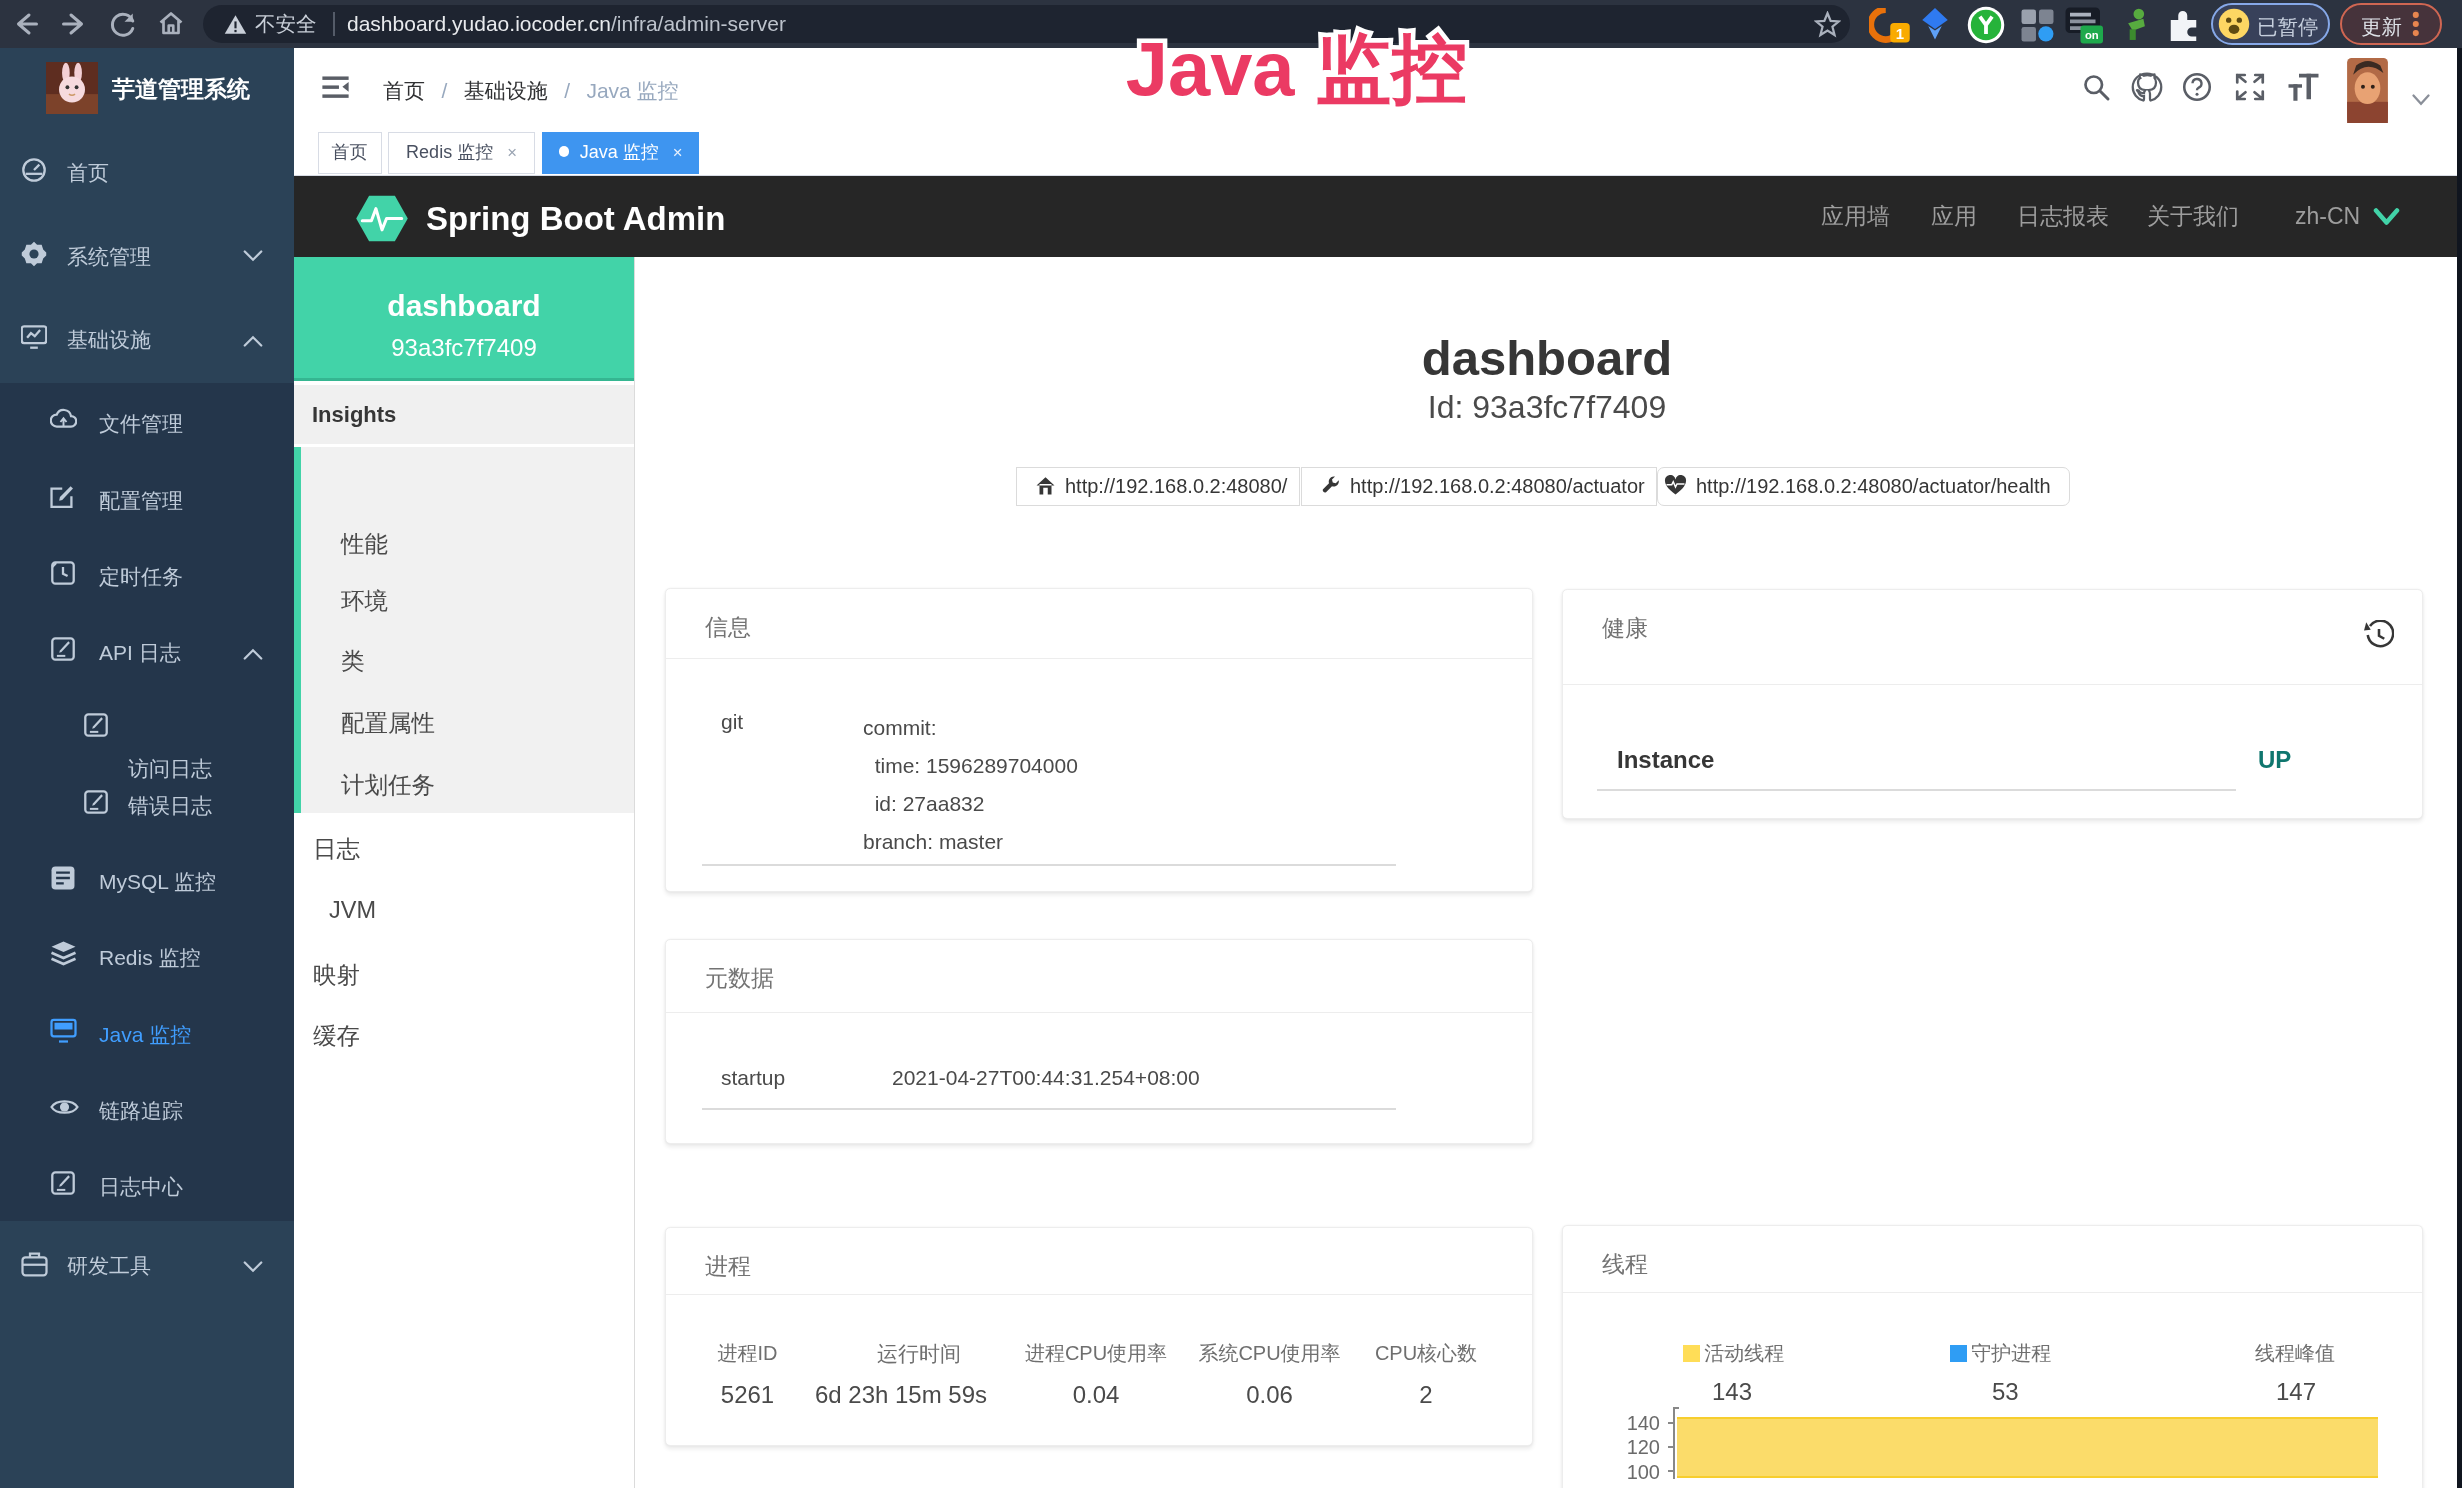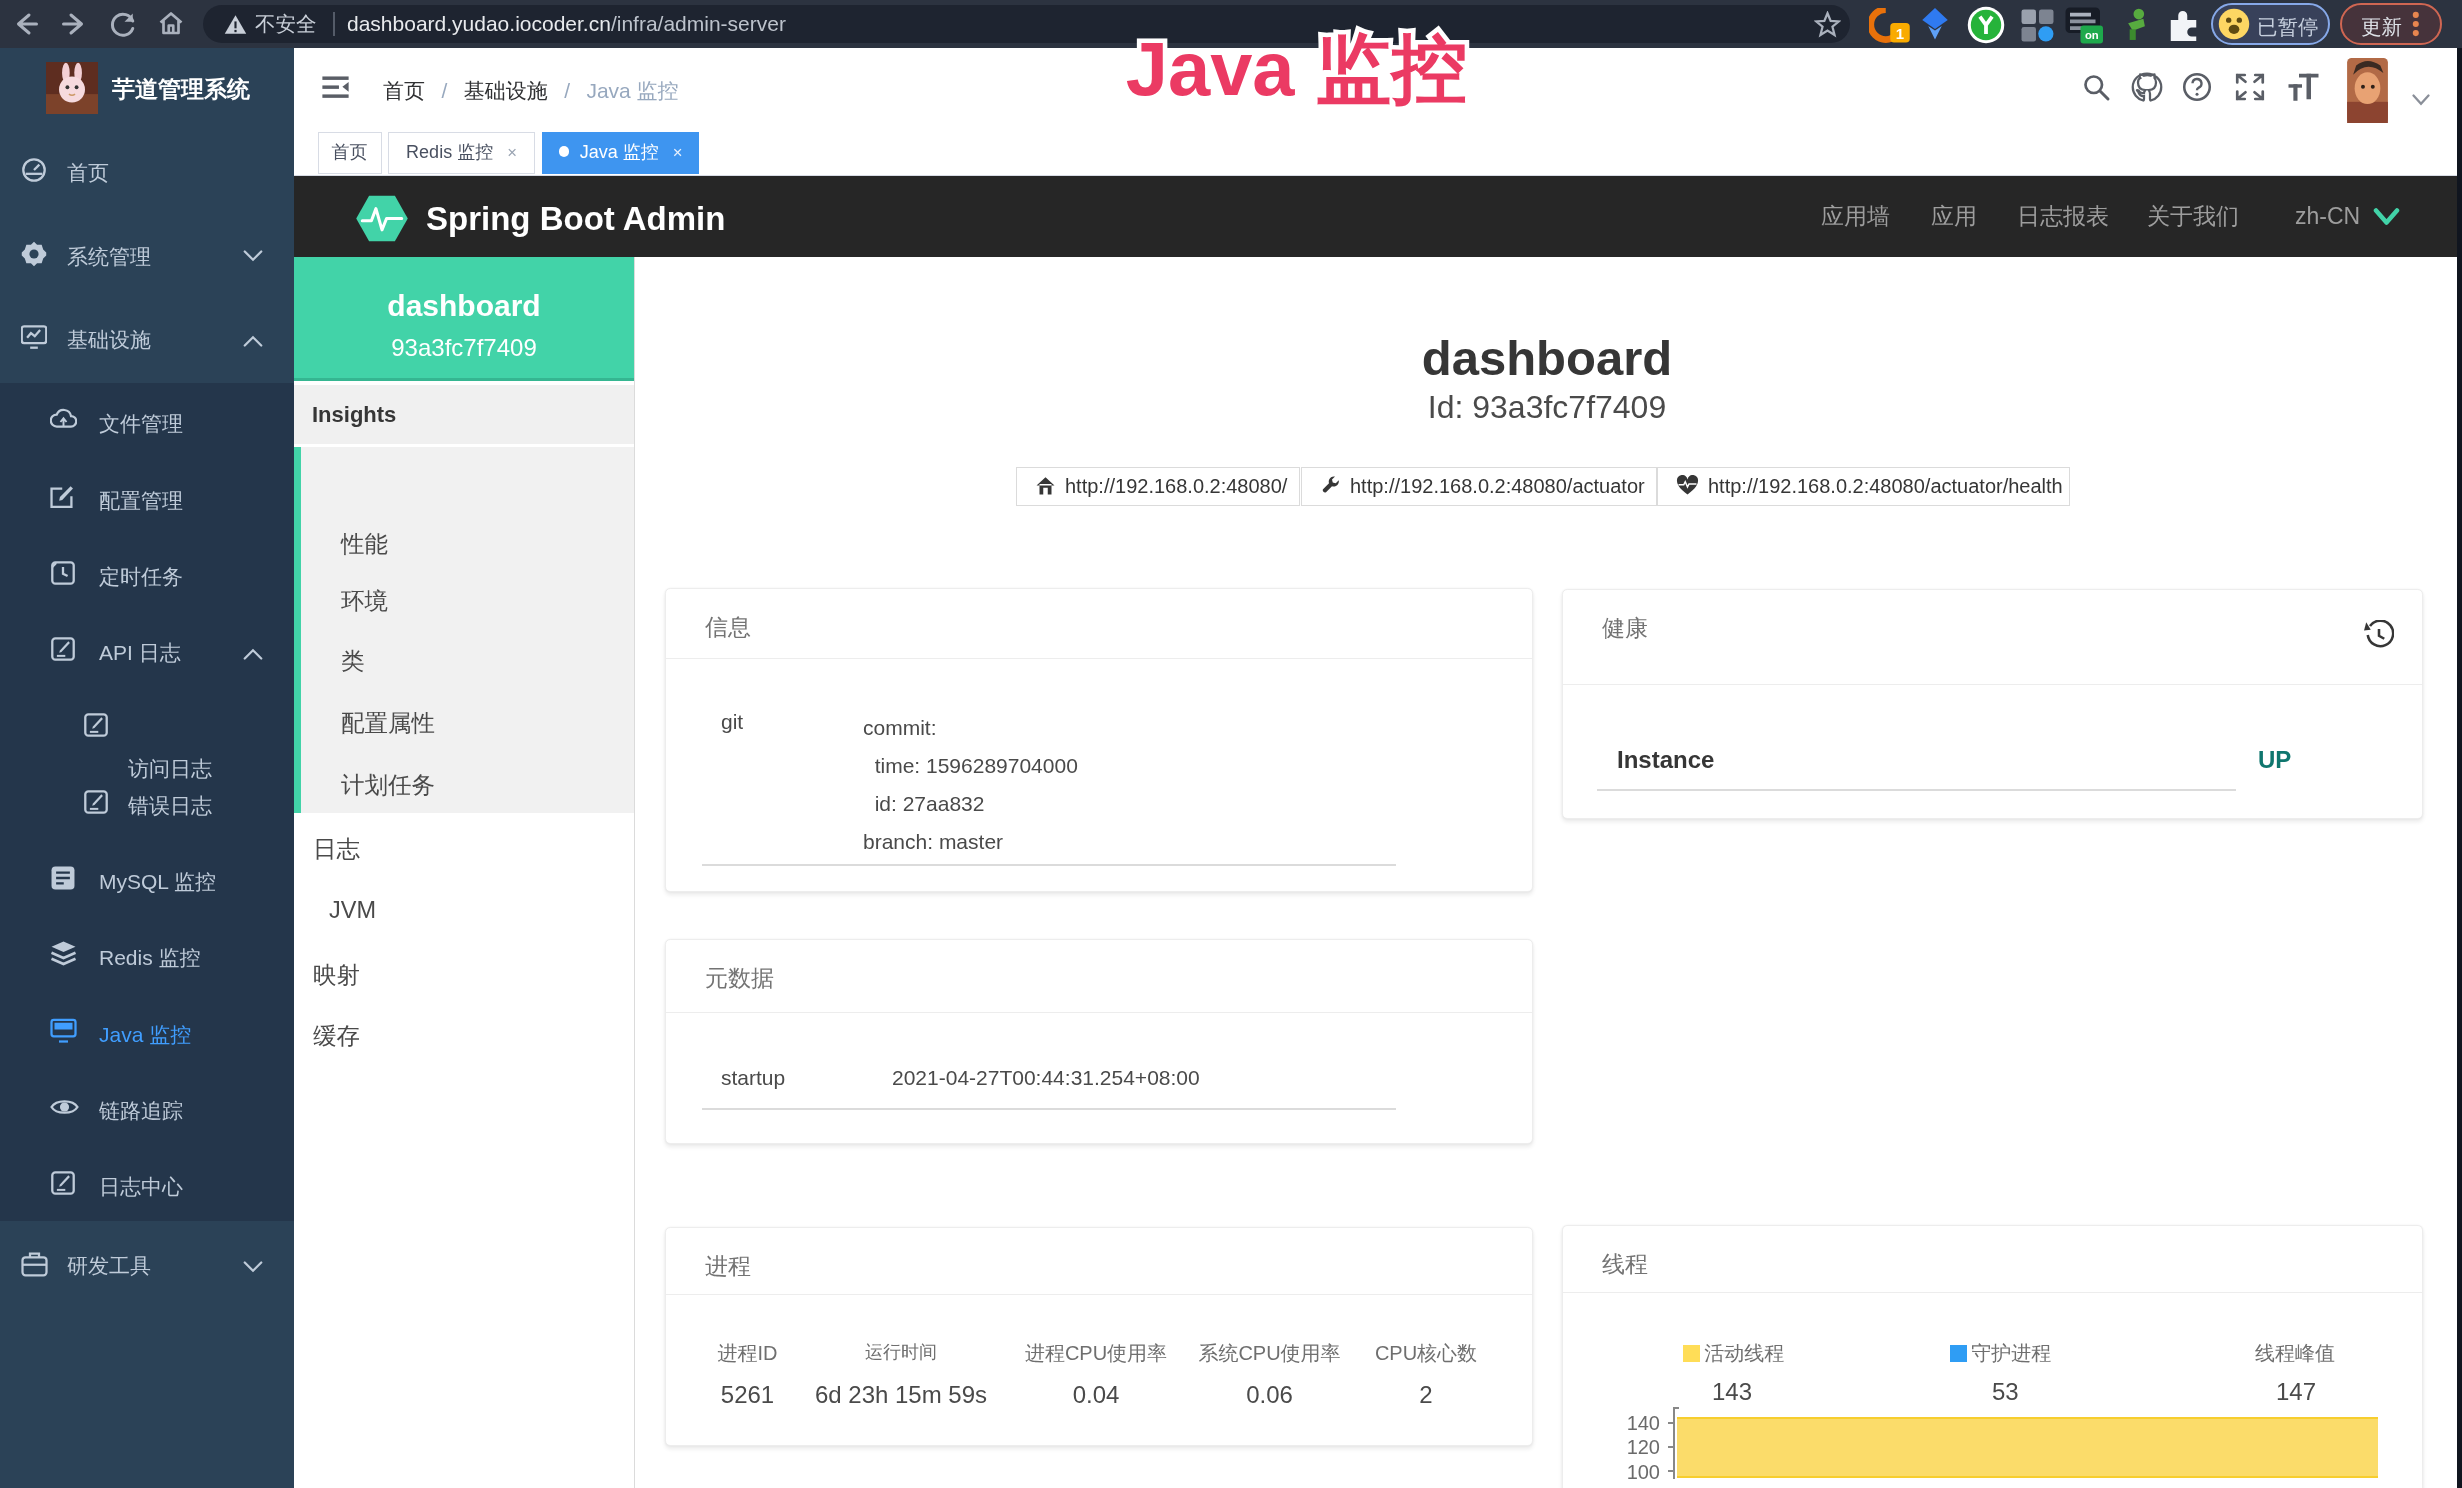--- a/index.html
+++ b/index.html
@@ -367,21 +367,21 @@
   <h1>dashboard</h1>
   <div class="iid">Id: 93a3fc7f7409</div>
   <div class="ubtn" style="left:379px;width:284px;padding-left:18px;">
     <svg width="21" height="21" viewBox="0 0 28 28">
         <path d="M2 14 L14 3 L26 14 M6 12 L6 26 L11 26 L11 17 L17 17 L17 26 L22 26 L22 12" fill="#363636"></path>
       </svg>http://192.168.0.2:48080/</div>
   <div class="ubtn" style="left:664px;width:356px;padding-left:18px;">
     <svg width="21" height="21" viewBox="0 0 28 28">
         <path d="M25 7 a7 7 0 0 1 -9 8 L8 23 a3 3 0 0 1 -4 -4 L12 11 a7 7 0 0 1 8 -9 L16 6 L17 10 L21 11 Z" fill="#363636"></path>
       </svg>http://192.168.0.2:48080/actuator</div>
-  <div class="ubtn" style="left:1020px;width:413px;padding-left:18px;">
+  <div class="ubtn" style="left:1020px;width:413px;padding-left:6px;border-radius:7px;">
     <svg width="23" height="21" viewBox="0 0 30 28">
         <path d="M15 26 C4 18 1 12 1 8 A7 7 0 0 1 15 6 A7 7 0 0 1 29 8 C29 12 26 18 15 26 Z" fill="#363636"></path>
         <path d="M3 13 L10 13 L12 9 L15 16 L17 12 L27 12" stroke="#fff" stroke-width="2" fill="none"></path>
       </svg>http://192.168.0.2:48080/actuator/health</div>
 
   <div class="card" style="left:28px;top:331px;width:868px;height:304px;">
     <div class="chead" style="height:70px;">
         <span class="htx">信息</span>
       </div>
     <div class="t28" style="position:absolute;left:55px;top:121px;">git</div>
@@ -400,21 +400,21 @@
     <div class="t28" style="position:absolute;left:226px;top:126px;">2021-04-27T00:44:31.254+08:00</div>
     <div class="rowline" style="left:36px;top:168px;width:694px;"></div>
   </div>
 
   <div class="card" style="left:28px;top:970px;width:868px;height:219px;">
     <div class="chead" style="height:67px;">
         <span class="htx">进程</span>
       </div>
     <div style="position:absolute;left:36px;top:112px;width:796px;height:30px;">
       <div style="position:absolute;left:0px;width:91px;text-align:center;color:#6f6f6f;font-size:20px;">进程ID</div>
-      <div style="position:absolute;left:91px;width:216px;text-align:center;color:#6f6f6f;font-size:18px;">运行时间</div>
+      <div style="position:absolute;left:109px;width:216px;text-align:center;color:#6f6f6f;font-size:21px;">运行时间</div>
       <div style="position:absolute;left:307px;width:174px;text-align:center;color:#6f6f6f;font-size:20px;">进程CPU使用率</div>
       <div style="position:absolute;left:482px;width:171px;text-align:center;color:#6f6f6f;font-size:20px;">系统CPU使用率</div>
       <div style="position:absolute;left:652px;width:144px;text-align:center;color:#6f6f6f;font-size:20px;">CPU核心数</div>
     </div>
     <div style="position:absolute;left:36px;top:153px;width:796px;height:33px;">
       <div style="position:absolute;left:0px;width:91px;text-align:center;color:#4a4a4a;font-size:24px;">5261</div>
       <div style="position:absolute;left:91px;width:216px;text-align:center;color:#4a4a4a;font-size:24px;">6d 23h 15m 59s</div>
       <div style="position:absolute;left:307px;width:174px;text-align:center;color:#4a4a4a;font-size:24px;">0.04</div>
       <div style="position:absolute;left:482px;width:171px;text-align:center;color:#4a4a4a;font-size:24px;">0.06</div>
       <div style="position:absolute;left:652px;width:144px;text-align:center;color:#4a4a4a;font-size:24px;">2</div>

